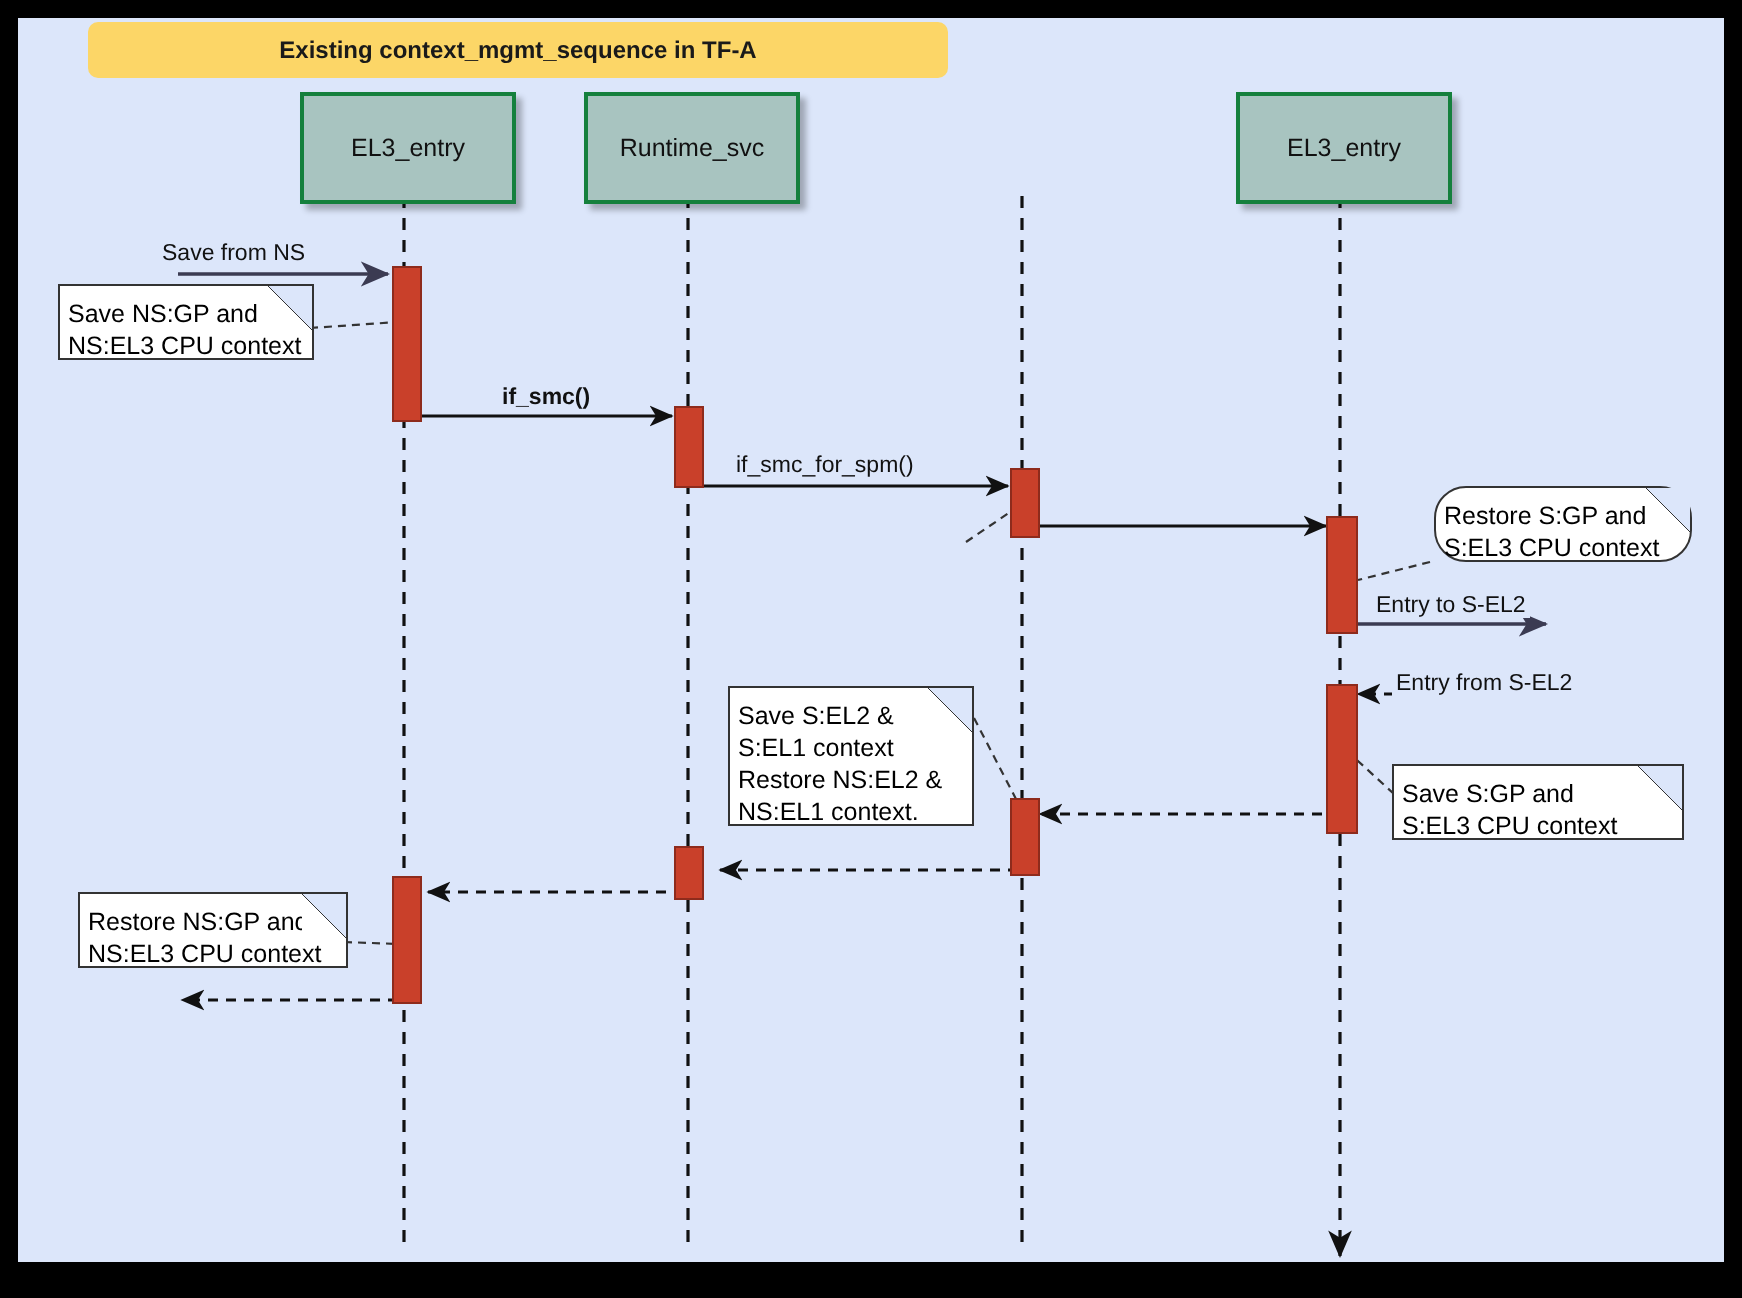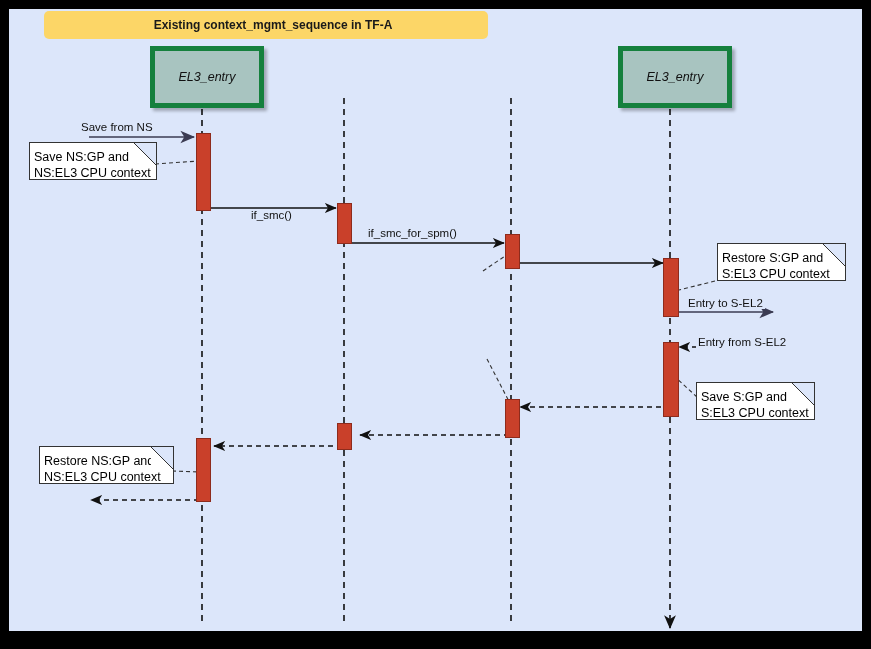--- a/index.html
+++ b/index.html
@@ -2,25 +2,25 @@
 <html><head>
 <meta charset="utf-8">
 <style>
   html,body{margin:0;padding:0;background:#000;}
   body{width:871px;height:649px;overflow:hidden;font-family:"Liberation Sans",sans-serif;}
   #frame{position:absolute;left:0;top:0;width:871px;height:649px;background:#000;}
   #canvas{position:absolute;left:9px;top:9px;width:853px;height:622px;background:#dce6fa;overflow:hidden;}
   #svg{position:absolute;left:0;top:0;width:853px;height:622px;}
 
   .title-banner{position:absolute;left:35px;top:2px;width:430px;height:28px;background:#fcd667;
-    border-radius:5px;display:flex;align-items:center;justify-content:center;padding-left:14px;}
+    border-radius:5px;display:flex;align-items:center;justify-content:center;}
   .title-banner span{font-size:12px;font-weight:bold;color:#1a1a1a;}
 
-  .participant{position:absolute;width:104px;height:52px;background:#a8c4c0;border:5px solid #15803d;
-    box-shadow:3px 3px 3px rgba(0,0,0,0.28);display:flex;align-items:center;justify-content:center;font-style:italic;}
+  .participant{position:absolute;width:104px;height:52px;background:#a8c4c0;border:2px solid #15803d;
+    box-shadow:3px 3px 3px rgba(0,0,0,0.28);display:flex;align-items:center;justify-content:center;}
   .participant span{font-size:12.5px;color:#111;}
 
   .actbar{position:absolute;background:#c9402a;border:1px solid #8e2b1c;}
 
   .note{position:absolute;background:#ffffff;border:1px solid #333;box-sizing:border-box;
     padding:6px 5px 3px 4px;font-size:12.5px;line-height:16px;color:#000;}
   .note .fold{position:absolute;top:0;right:0;width:22px;height:22px;
     background:linear-gradient(225deg,#dce6fa 0%,#dce6fa 49%,#333 49%,#333 51%,#fff 51%,#fff 100%);
     border-left:0;border-bottom:0;}
   .note .fold-edge{position:absolute;top:0;right:0;width:22px;height:22px;border-top:1px solid #333;border-right:1px solid #333;box-sizing:border-box;}
@@ -79,61 +79,72 @@
         <line x1="706" y1="272" x2="670" y2="281"></line>
         <line x1="688" y1="388" x2="664" y2="366"></line>
         <line x1="478" y1="350" x2="506" y2="404"></line>
         <line x1="163" y1="462" x2="191" y2="463"></line>
       </g>
     </svg>
 
     <div class="participant" style="left:141px;top:37px;">
       <span>EL3_entry</span>
     </div>
+    <div class="participant" style="left:283px;top:37px;">
+      <span>Runtime_svc</span>
+    </div>
     <div class="participant" style="left:609px;top:37px;">
       <span>EL3_entry</span>
     </div>
 
     <div class="actbar" style="left:187px;top:124px;width:13px;height:76px;"></div>
     <div class="actbar" style="left:328px;top:194px;width:13px;height:39px;"></div>
     <div class="actbar" style="left:496px;top:225px;width:13px;height:33px;"></div>
     <div class="actbar" style="left:654px;top:249px;width:14px;height:57px;"></div>
     <div class="actbar" style="left:654px;top:333px;width:14px;height:73px;"></div>
     <div class="actbar" style="left:496px;top:390px;width:13px;height:37px;"></div>
     <div class="actbar" style="left:328px;top:414px;width:13px;height:25px;"></div>
     <div class="actbar" style="left:187px;top:429px;width:13px;height:62px;"></div>
 
     <div class="msglabel" style="left:70px;top:112px;">Save from NS</div>
-    <div class="msglabel" style="left:240px;top:200px;">if_smc()</div>
+    <div class="msglabel" style="left:240px;top:184px;font-weight:bold;">if_smc()</div>
     <div class="msglabel" style="left:357px;top:218px;">if_smc_for_spm()</div>
     <div class="msglabel" style="left:677px;top:288px;">Entry to S-EL2</div>
     <div class="msglabel" style="left:687px;top:327px;">Entry from S-EL2</div>
 
     <div class="note" style="left:20px;top:133px;width:128px;height:38px;">
       <div class="fold-edge"></div>
       <div class="fold"></div>
       <div>Save NS:GP and</div>
       <div>NS:EL3 CPU context</div>
     </div>
 
 
-    <div class="note" style="left:708px;top:234px;width:129px;height:38px;">
+    <div class="note" style="left:708px;top:234px;width:129px;height:38px;border-radius:16px;">
       <div class="fold-edge"></div>
       <div class="fold"></div>
       <div>Restore S:GP and</div>
       <div>S:EL3 CPU context</div>
     </div>
 
-    <div class="note" style="left:687px;top:373px;width:119px;height:38px;">
+    <div class="note" style="left:687px;top:373px;width:146px;height:38px;">
       <div class="fold-edge"></div>
       <div class="fold"></div>
       <div>Save S:GP and</div>
       <div>S:EL3 CPU context</div>
     </div>
 
+    <div class="note" style="left:355px;top:334px;width:123px;height:70px;">
+      <div class="fold-edge"></div>
+      <div class="fold"></div>
+      <div>Save S:EL2 &amp;</div>
+      <div>S:EL1 context</div>
+      <div>Restore NS:EL2 &amp;</div>
+      <div>NS:EL1 context.</div>
+    </div>
 
     <div class="note" style="left:30px;top:437px;width:135px;height:38px;">
       <div class="fold-edge"></div>
       <div class="fold"></div>
       <div>Restore NS:GP and</div>
       <div>NS:EL3 CPU context</div>
     </div>
 
   </div>
 </div>

